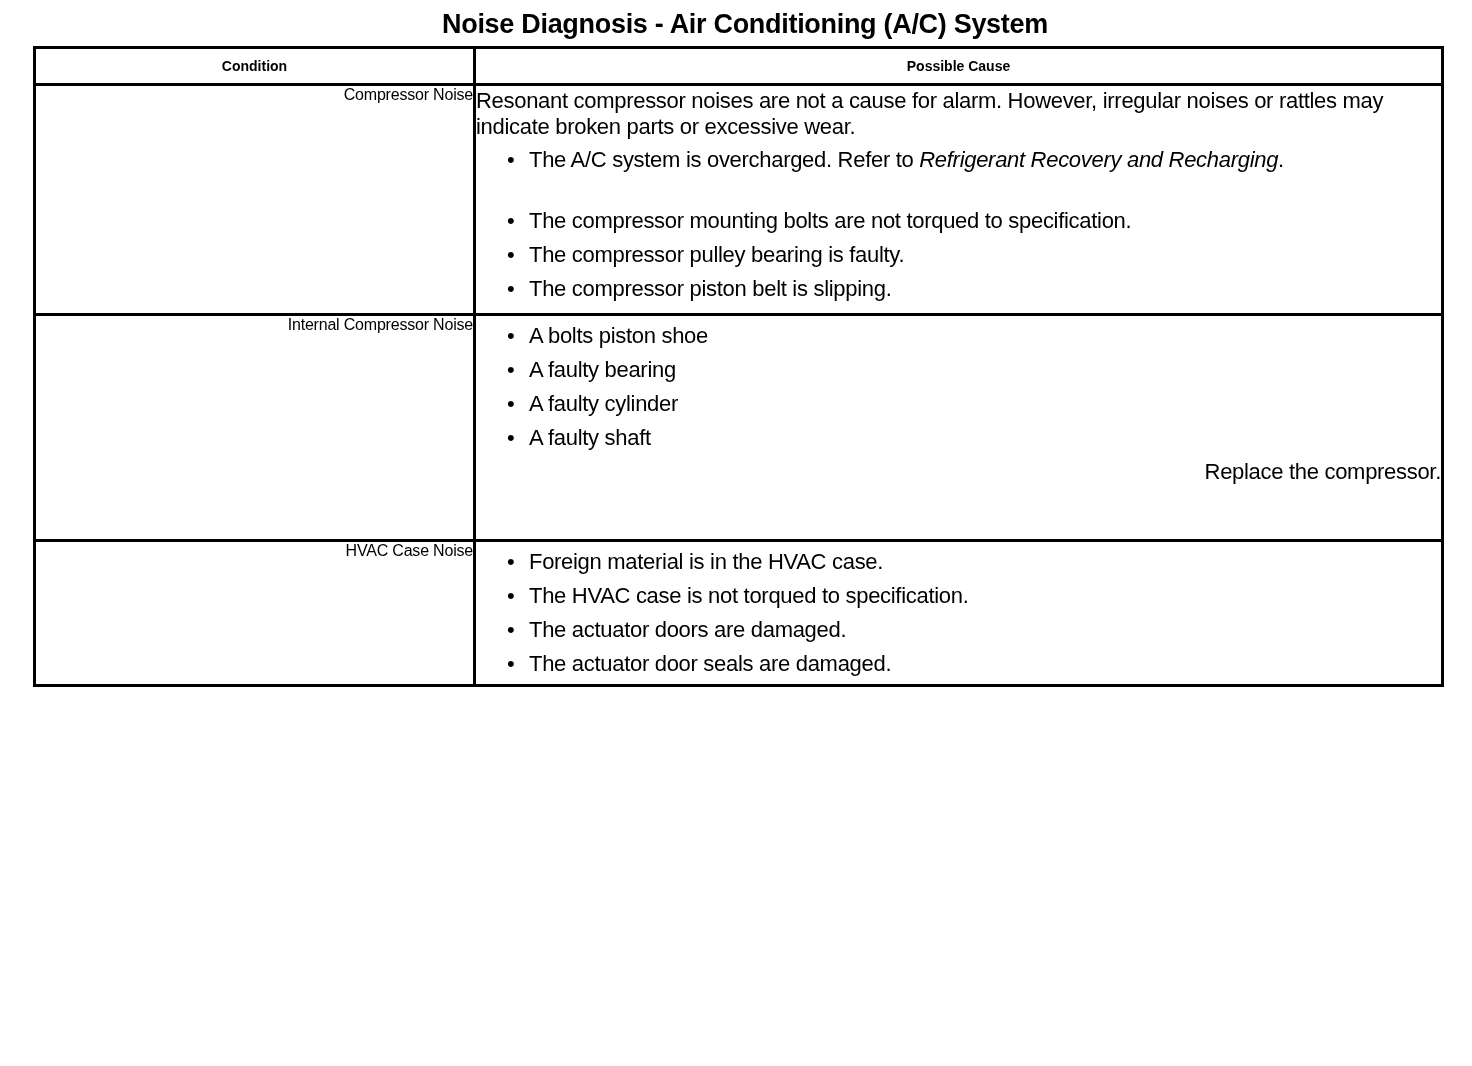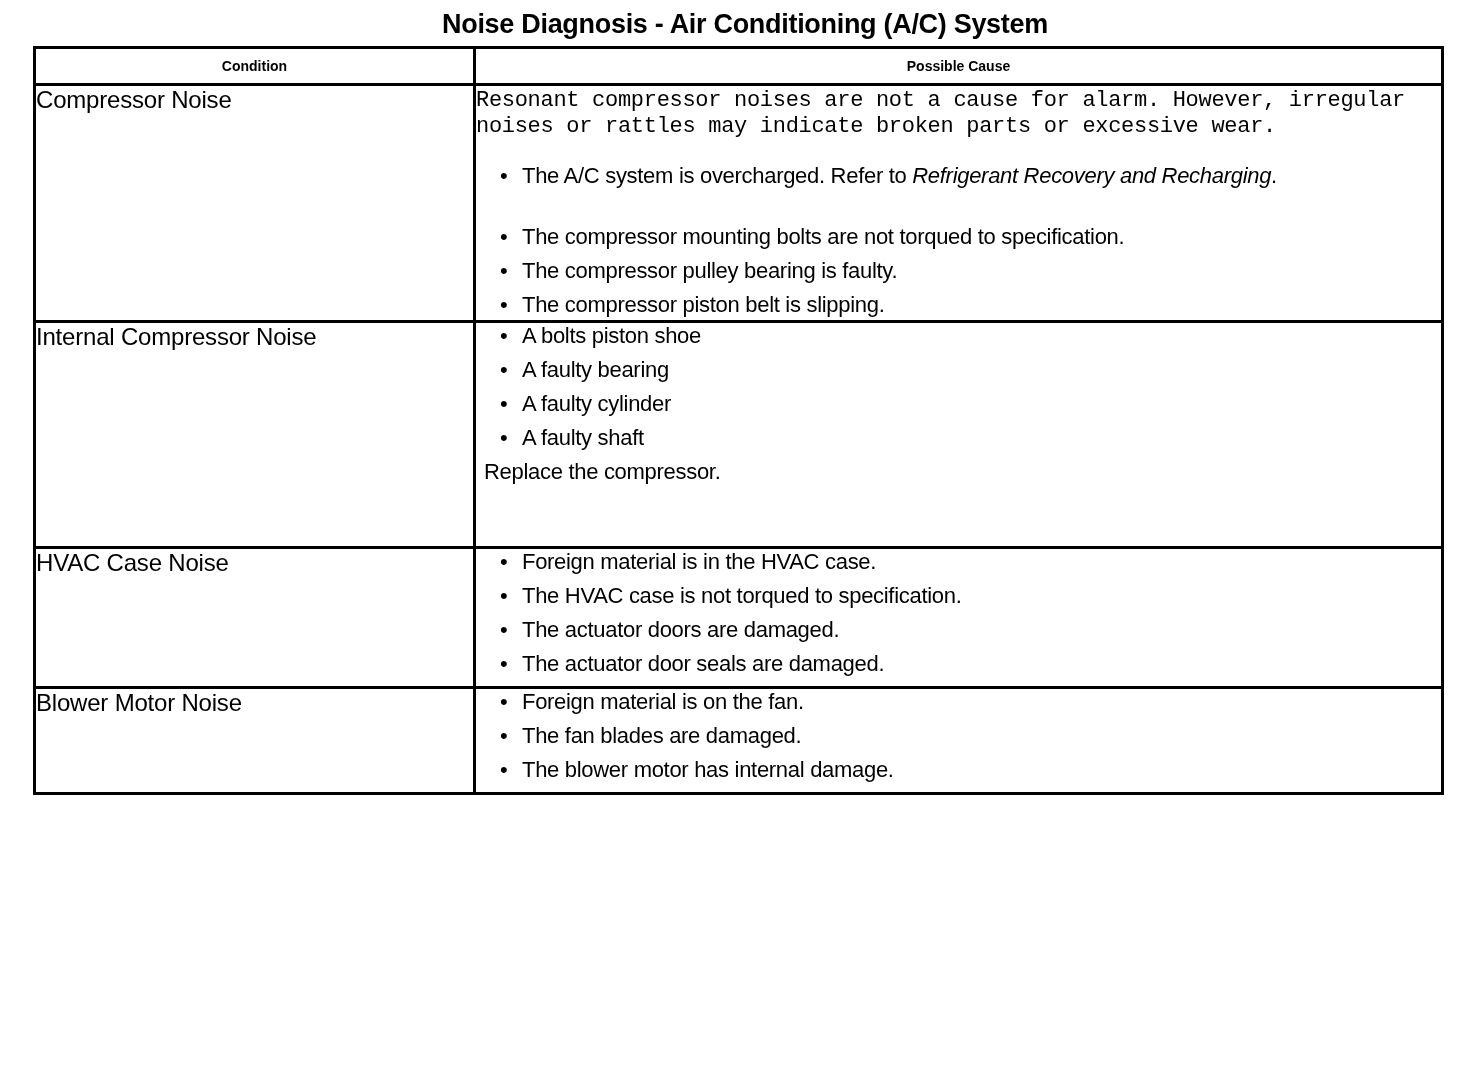--- a/index.html
+++ b/index.html
@@ -6,28 +6,28 @@
   body { width: 1472px; height: 1066px; position: relative; overflow: hidden;
          font-family: "Liberation Sans", "DejaVu Sans", sans-serif; color: #000; }
   .title { position: absolute; top: 9px; left: 0; width: 1490px; text-align: center;
            font-weight: bold; font-size: 27px; letter-spacing: -0.3px; }
   table.diag { position: absolute; left: 33px; top: 46px; width: 1408px;
                border-collapse: collapse; table-layout: fixed; }
   table.diag td, table.diag th { border: 3px solid #000; vertical-align: top; padding: 0; }
   table.diag th { font-weight: bold; font-size: 14px; height: 34px; text-align: center; vertical-align: middle; }
   col.c1 { width: 440px; }
   col.c2 { width: 968px; }
-  .cond { font-size: 24px; padding: 4px 0 0 18px; letter-spacing: -0.2px; }
+  .cond { font-size: 16px; padding: 4px 0 0 18px; letter-spacing: -0.2px; text-align: right; }
   .cause { font-size: 22px; padding: 3px 10px 0 14px; letter-spacing: -0.3px; }
-  .intro { margin: 2px 0 23px 0; line-height: 26px; font-family: Liberation Mono, monospace; }
-  ul.bl { list-style: none; margin: 0; padding: 0 0 0 24px; }
+  .intro { margin: 2px 0 0 0; line-height: 26px; }
+  ul.bl { list-style: none; margin: 7px; padding: 0 0 0 24px; }
   ul.bl li { position: relative; padding-left: 22px; line-height: 26px; margin-bottom: 8px; }
   ul.bl li::before { content: "\2022"; position: absolute; left: 0; top: 0; }
   .gap-lg { margin-bottom: 35px !important; }
-  .after { margin: 8px; line-height: 26px; }
+  .after { margin: 0; line-height: 26px; text-align: right; }
   em { font-style: italic; }
 </style>
 </head>
 <body>
 
 <div class="title">Noise Diagnosis - Air Conditioning (A/C) System</div>
 
 <table class="diag">
   <colgroup>
       <col class="c1">
@@ -74,24 +74,14 @@
       <td class="cause">
         <ul class="bl">
           <li>Foreign material is in the HVAC case.</li>
           <li>The HVAC case is not torqued to specification.</li>
           <li>The actuator doors are damaged.</li>
           <li style="margin-bottom:2px">The actuator door seals are damaged.</li>
         </ul>
       </td>
     </tr>
 
-    <tr style="height:106px">
-      <td class="cond">Blower Motor Noise</td>
-      <td class="cause">
-        <ul class="bl">
-          <li>Foreign material is on the fan.</li>
-          <li>The fan blades are damaged.</li>
-          <li style="margin-bottom:2px">The blower motor has internal damage.</li>
-        </ul>
-      </td>
-    </tr>
   </tbody>
 </table>
 
 </body></html>

